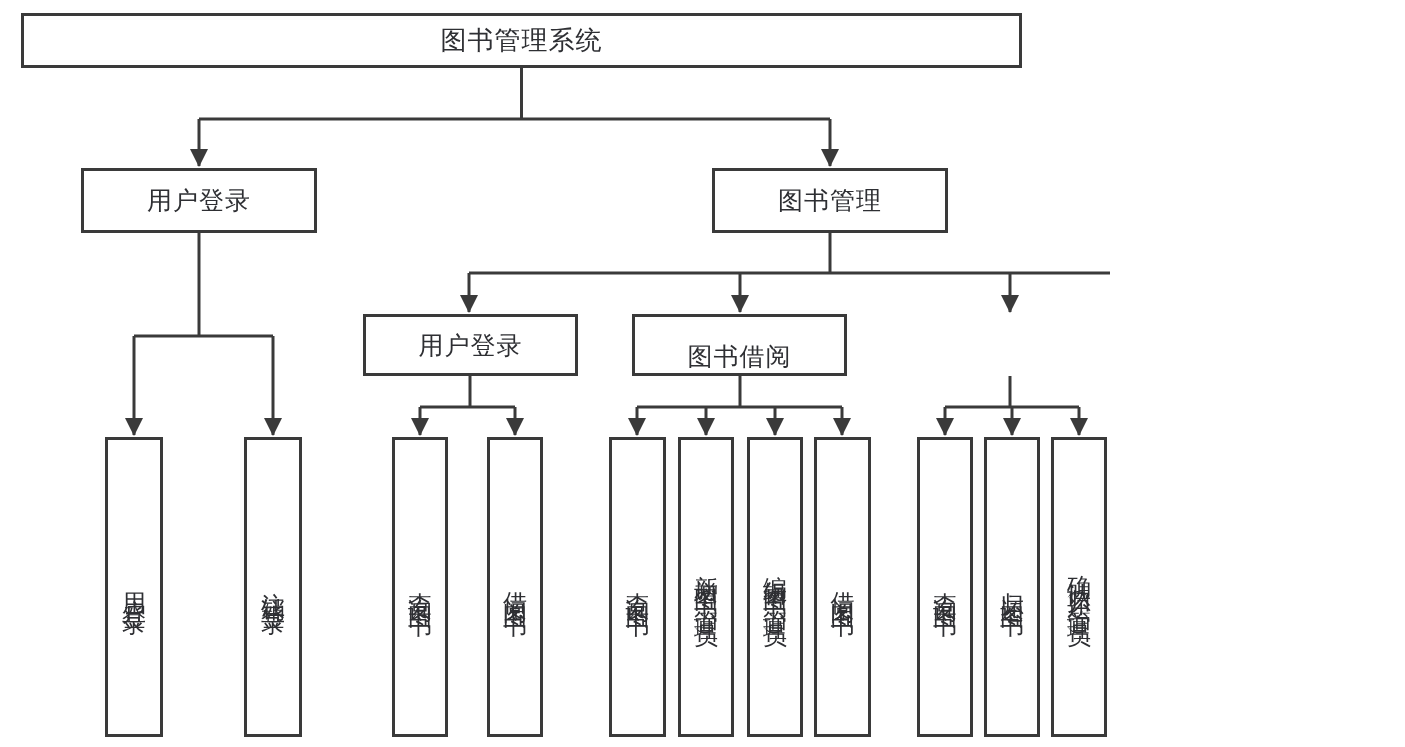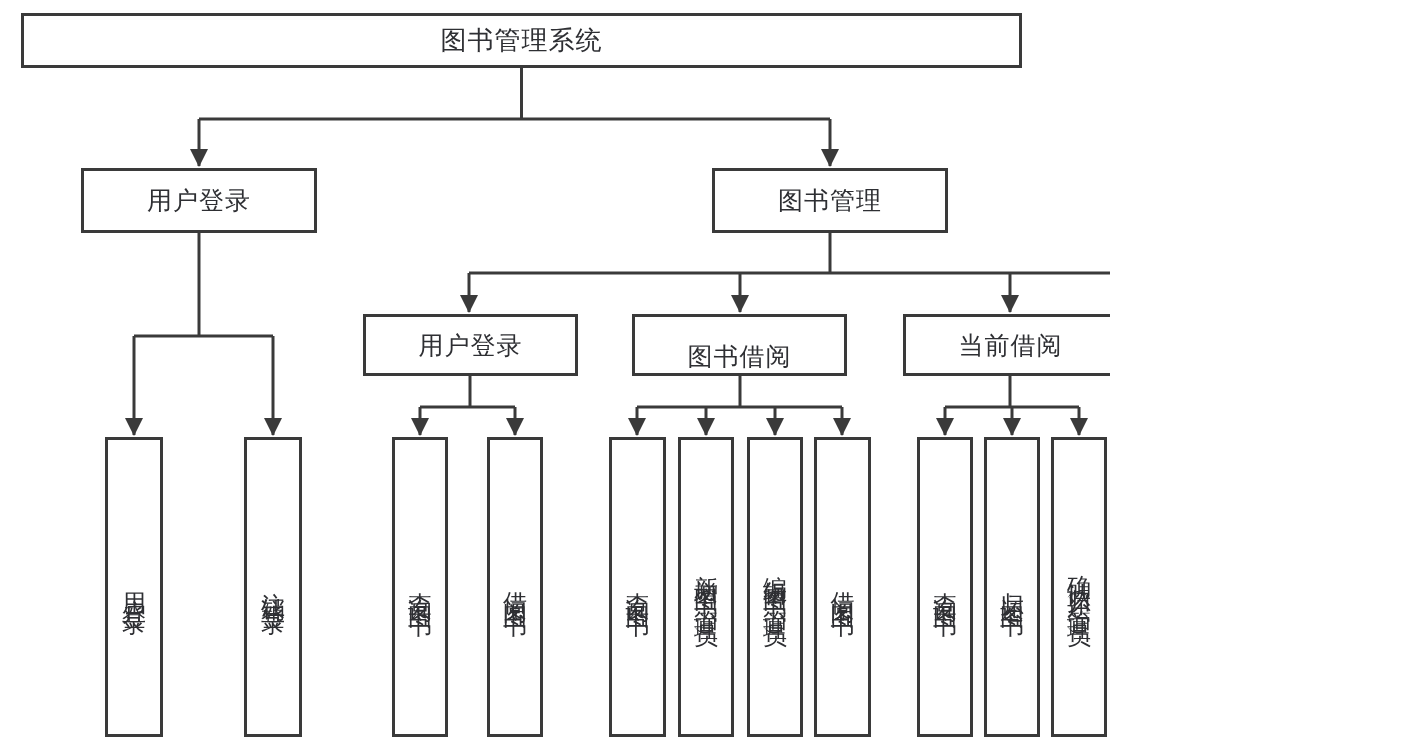--- a/index.html
+++ b/index.html
@@ -143,23 +143,20 @@
   <div class="box" style="left:712px; top:168px; width:236px; height:65px;">
     <span class="h-label">图书管理</span>
   </div>
 
   <div class="box" style="left:363px; top:314px; width:215px; height:62px;">
     <span class="h-label">用户登录</span>
   </div>
   <div class="box" style="left:632px; top:314px; width:215px; height:62px;align-items:flex-end;">
     <span class="h-label">图书借阅</span>
   </div>
-  <div class="box" style="left:903px; top:314px; width:215px; height:62px;">
-    <span class="h-label">当前借阅</span>
-  </div>
 
   <div class="box" style="left:105px; top:437px; width:58px; height:300px;">
     <span class="v-label">用户登录</span>
   </div>
   <div class="box" style="left:244px; top:437px; width:58px; height:300px;">
     <span class="v-label">注销登录</span>
   </div>
 
   <div class="box" style="left:392px; top:437px; width:56px; height:300px;">
     <span class="v-label">查询图书</span>

